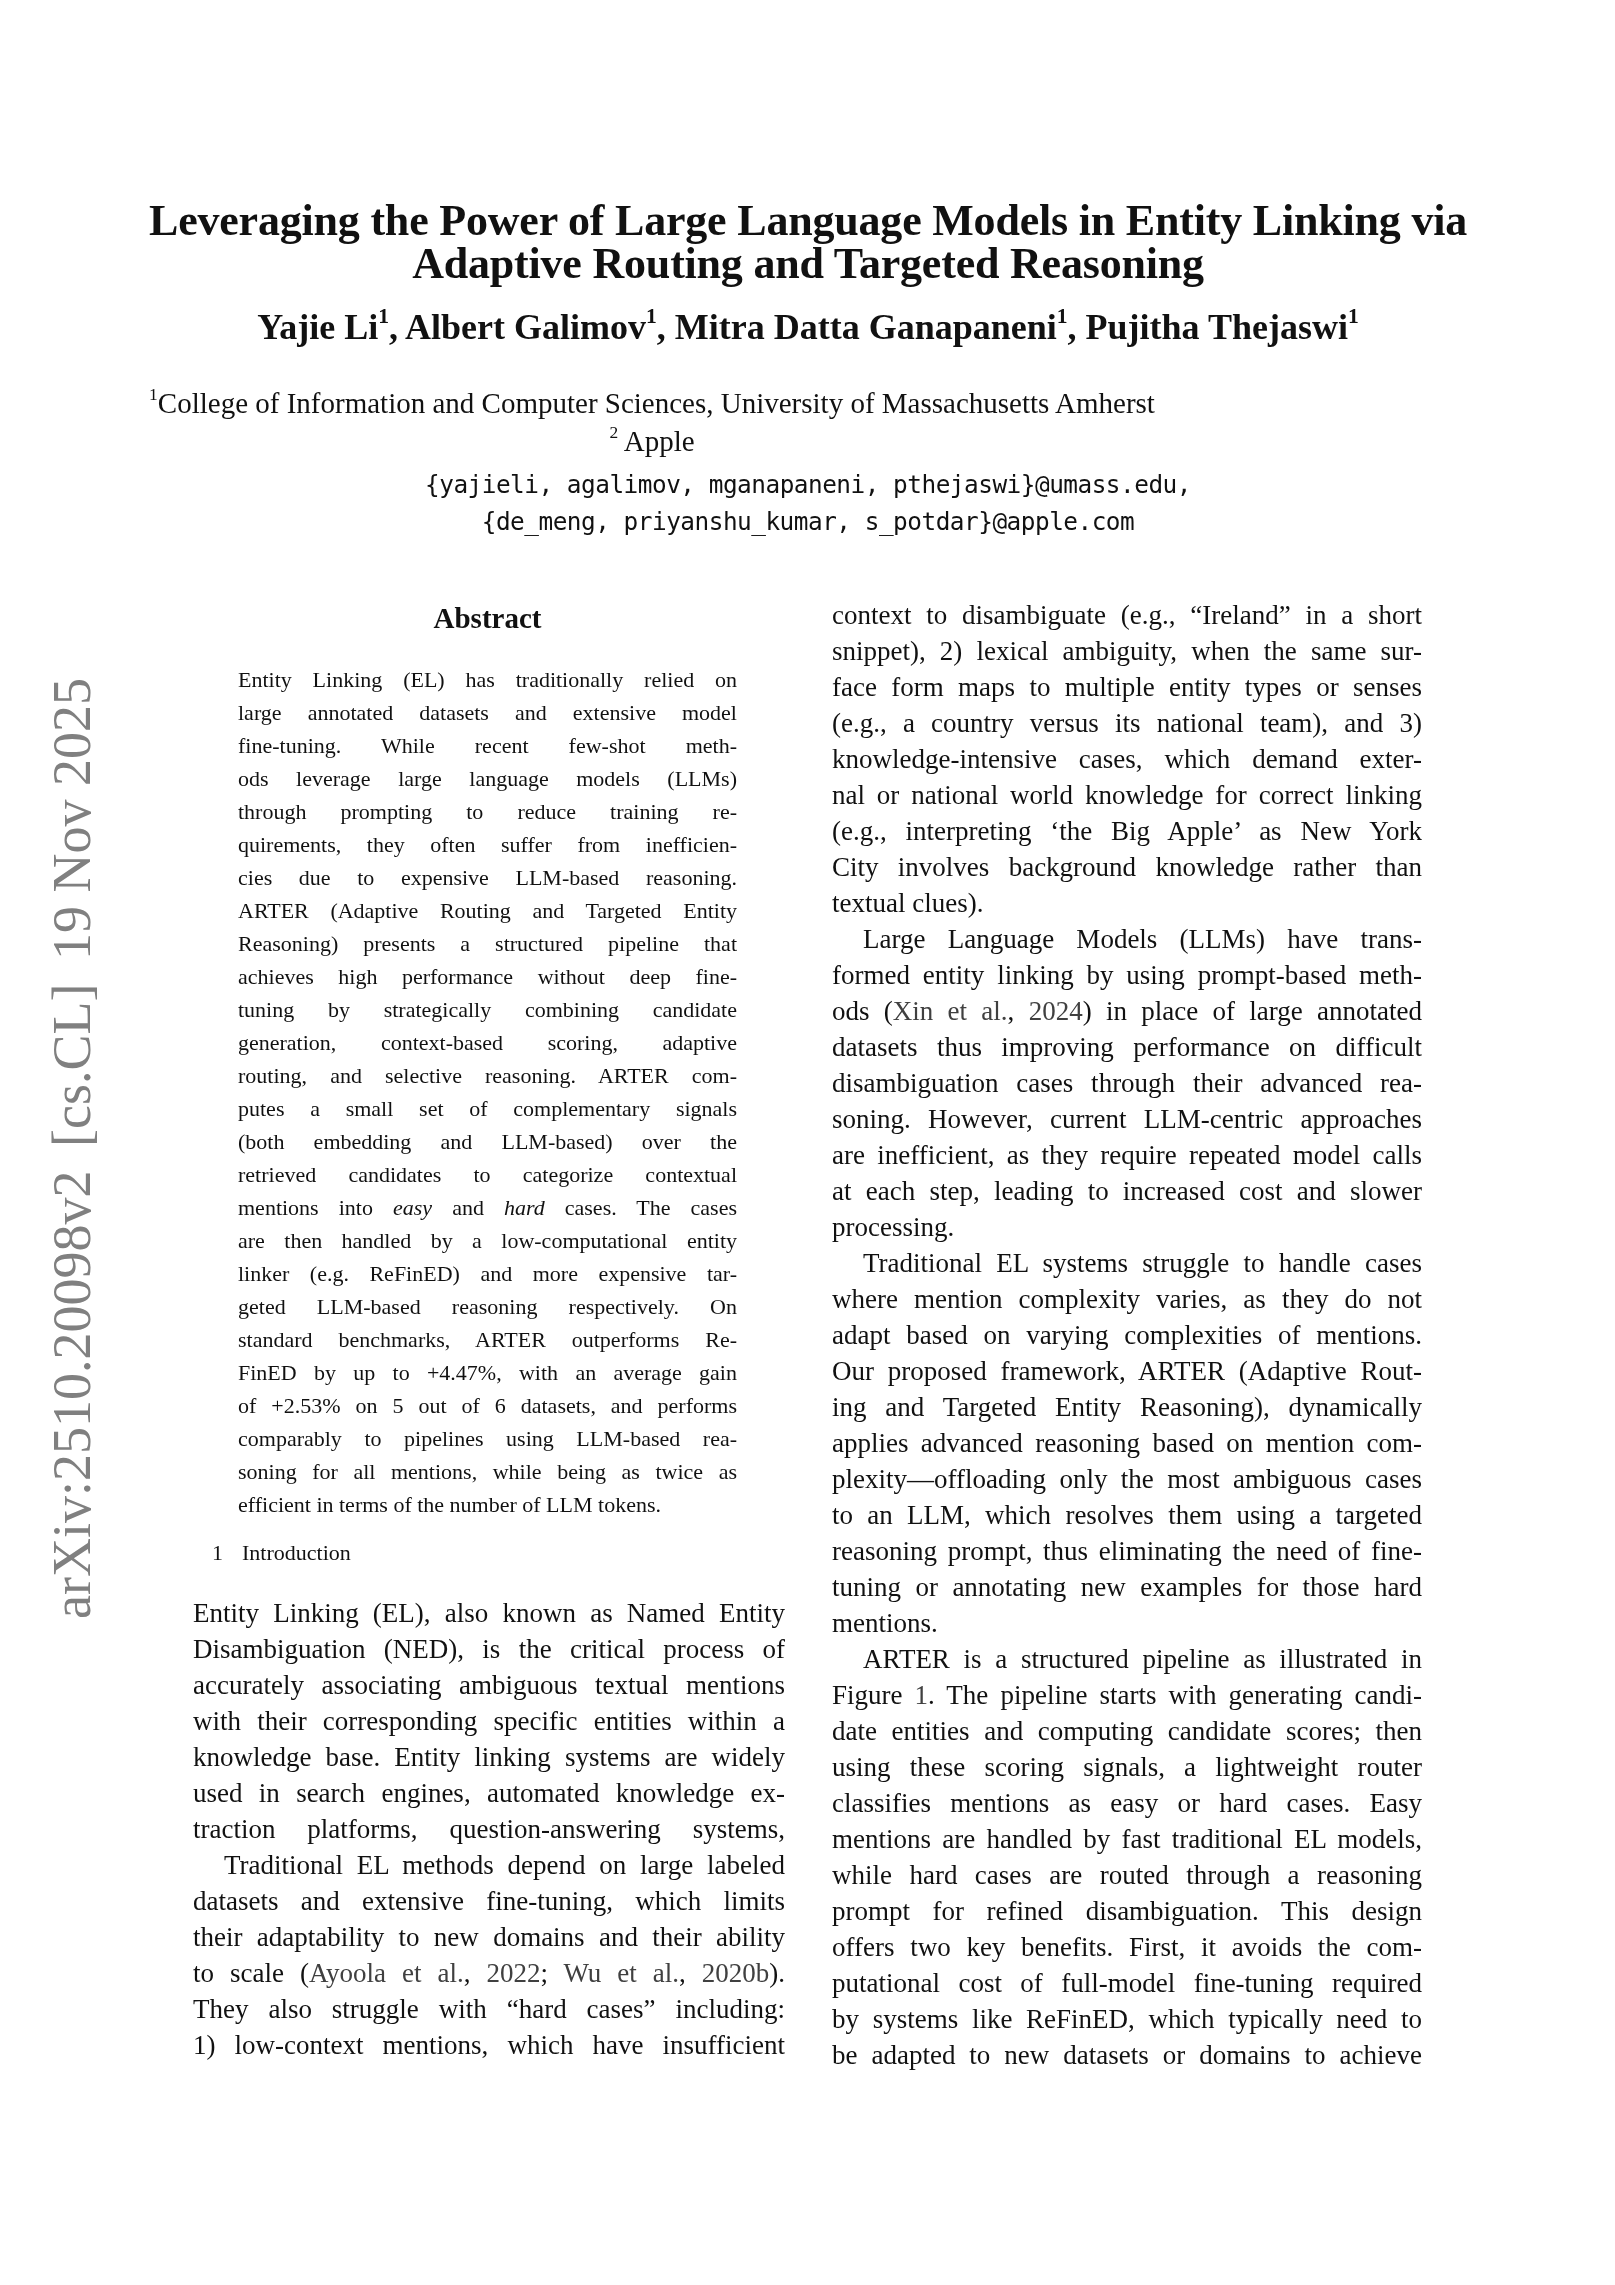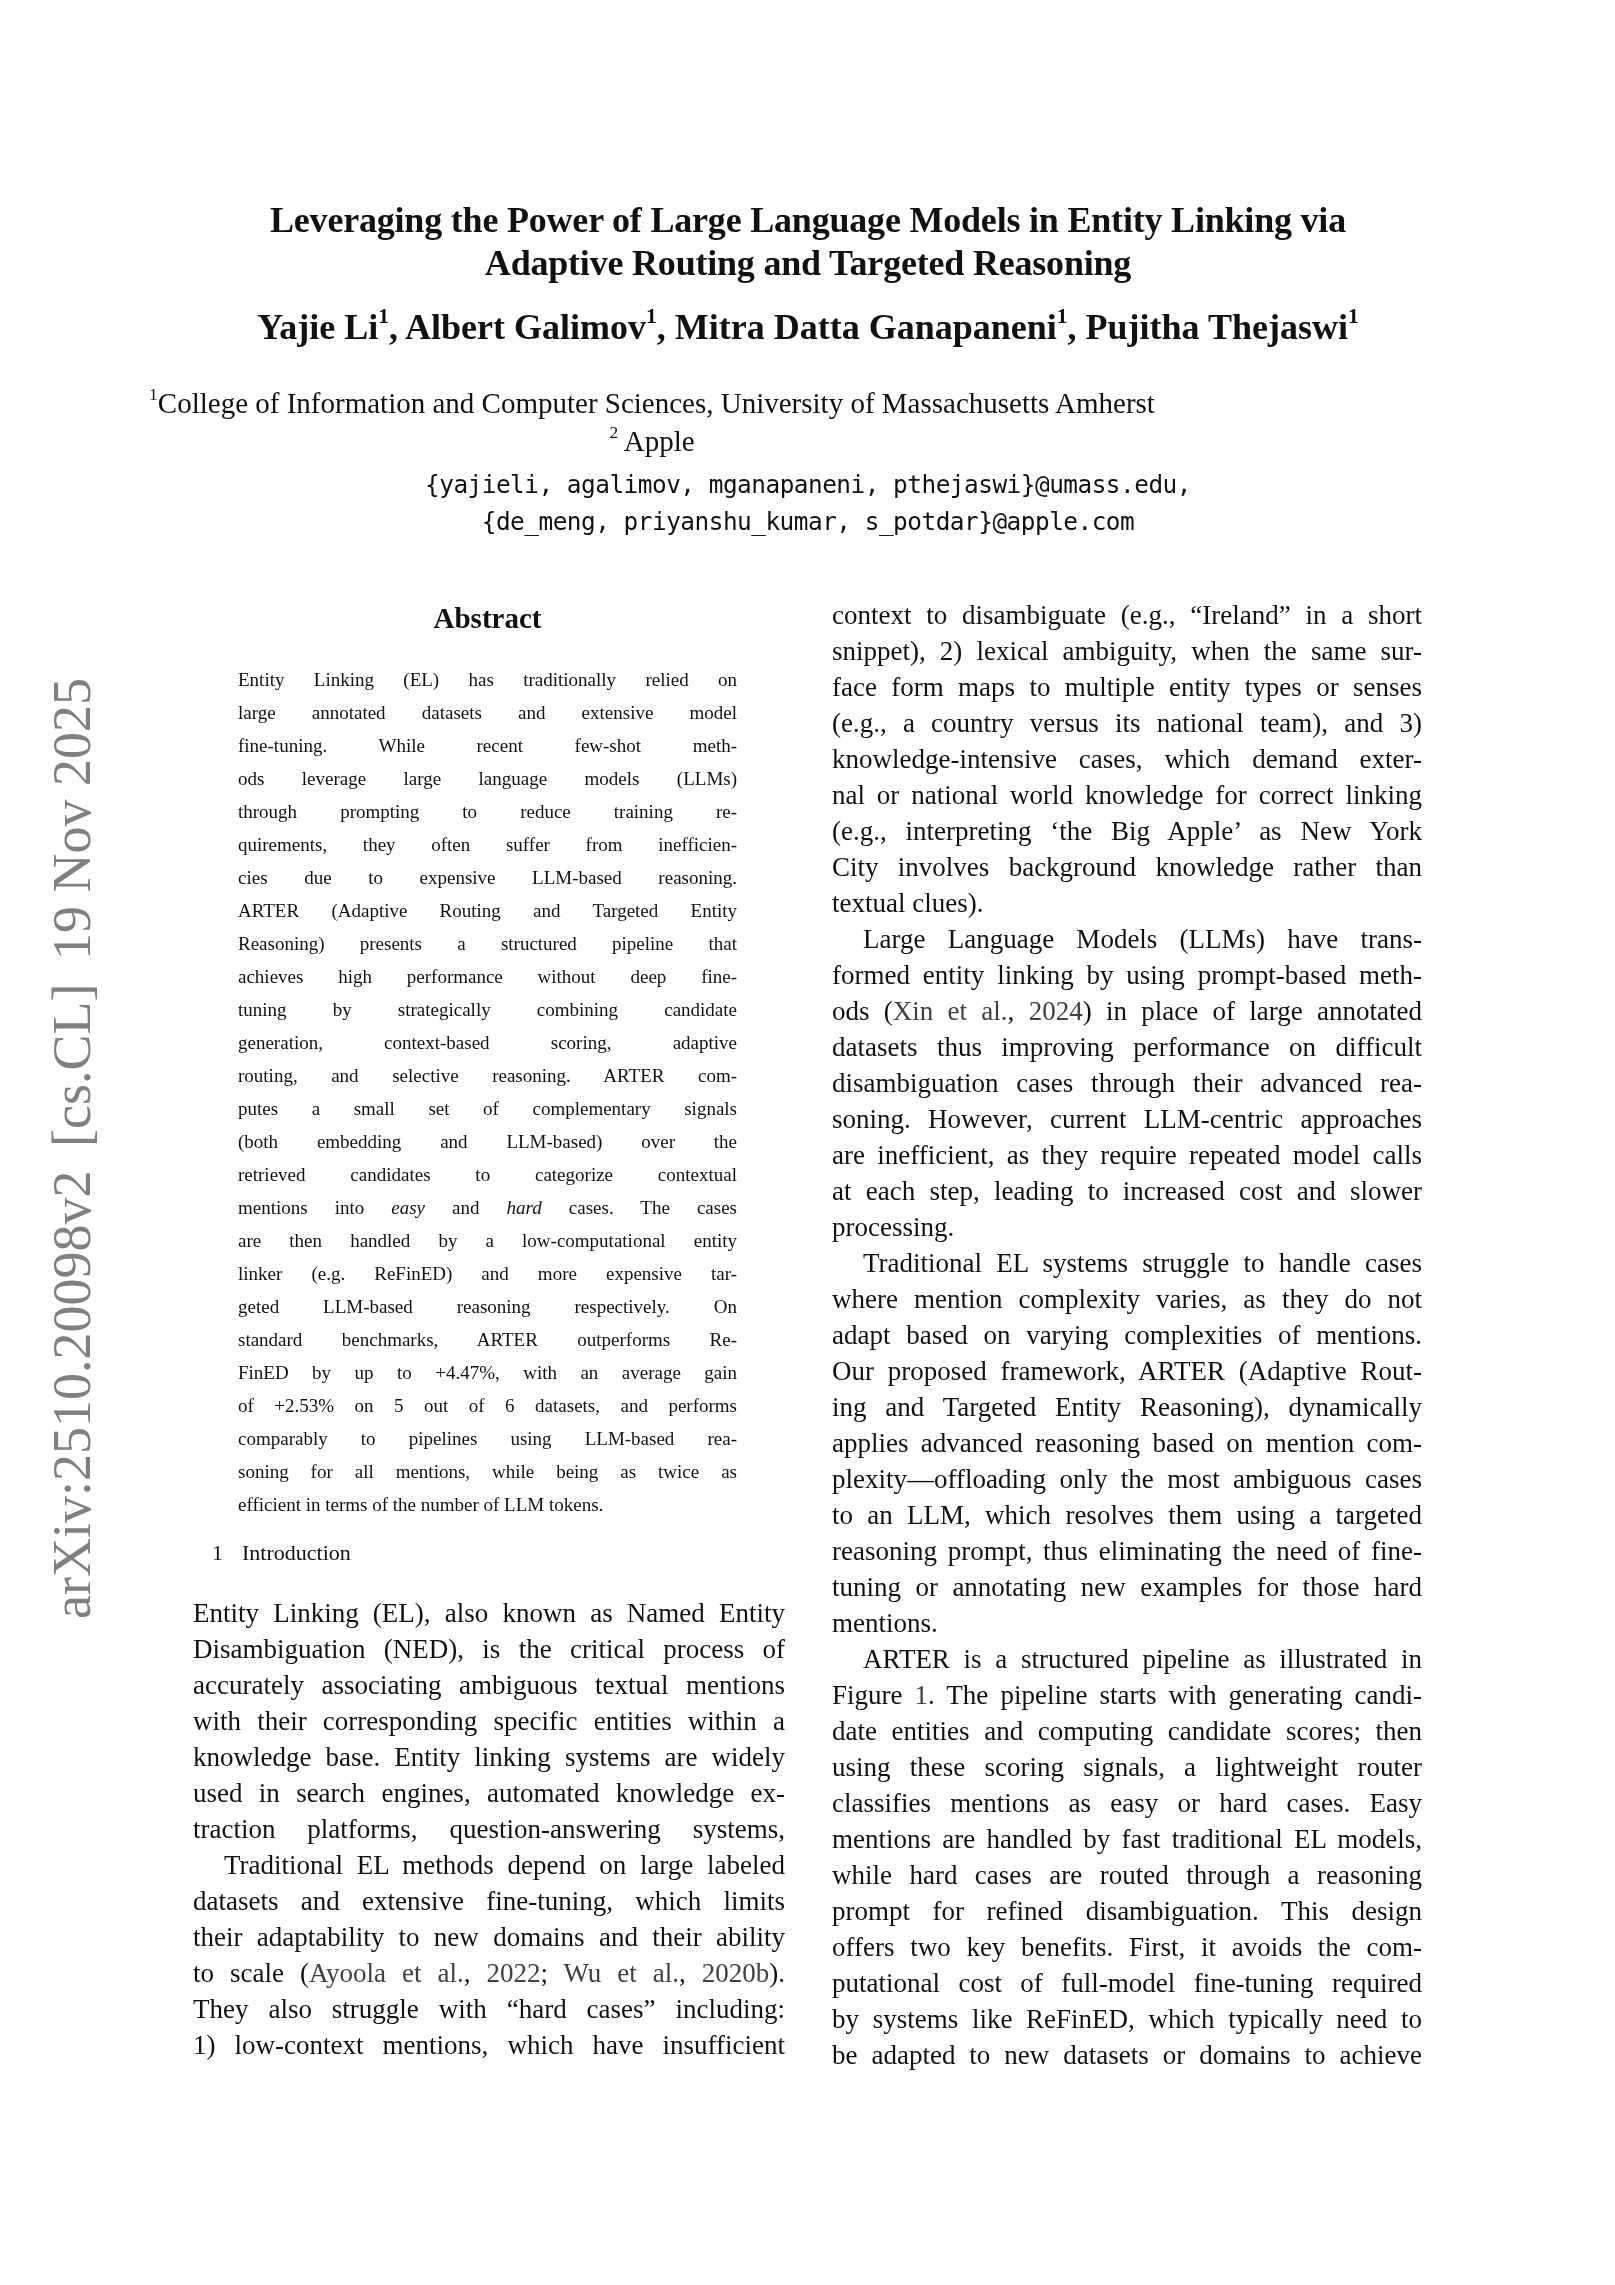--- a/index.html
+++ b/index.html
@@ -1,27 +1,27 @@
 <!DOCTYPE html>
 <html style="font-size:14.5px"><head>
 <meta charset="utf-8">
 <style>
   html, body { margin: 0; padding: 0; background: #ffffff; }
   body { width: 1616px; height: 2285px; position: relative; overflow: hidden; color: #111; font-family: "Liberation Serif", "DejaVu Serif", serif; }
   .abs { position: absolute; }
-  .title { left: 0; width: 1616px; text-align: center; font-weight: bold; font-size: 36px; line-height: 43px; top: 199px; letter-spacing: -0.2px; }
+  .title { left: 0; width: 1616px; text-align: center; font-weight: bold; font-size: 44px; line-height: 43px; top: 199px; letter-spacing: -0.2px; }
   .authors { left: 0; width: 1616px; text-align: center; font-weight: bold; font-size: 36px; line-height: 37px; top: 309px; }
   .authors sup, .affil sup { font-size: 0.6em; vertical-align: 0.75em; line-height: 0; }
   .affil { left: 0; width: 1304px; text-align: center; font-size: 29px; line-height: 38px; top: 384px; }
   .emails { left: 0; width: 1616px; text-align: center; font-family: "DejaVu Sans Mono", "Liberation Mono", monospace; font-size: 24.4px; line-height: 37px; top: 466px; letter-spacing: -0.5px; }
   .stamp { left: 45px; top: 1619px; transform-origin: 0 0; transform: rotate(-90deg); font-size: 54px; color: #808080; white-space: nowrap; letter-spacing: 0px; line-height: 54px; }
   .stamp .gap { display: inline-block; width: 23.5px; }
   .abstract-heading { left: 238px; width: 499px; text-align: center; font-weight: bold; font-size: 29px; top: 600px; line-height: 36px; }
   .col { position: absolute; font-size: 27px; }
-  .abstract { left: 238px; width: 499px; top: 663px; font-size: 19px; }
+  .abstract { left: 238px; width: 499px; top: 663px; font-size: 22px; }
   .abstract .ln { height: 33px; line-height: 33px; }
   .left-col { left: 193px; width: 592px; top: 1595px; }
   .right-col { left: 832px; width: 590px; top: 597px; }
   .ln { display: block; height: 36px; line-height: 36px; white-space: nowrap; text-align: justify; text-align-last: justify; overflow: visible; }
   .ln.last { text-align-last: left; }
   .ln.indent { padding-left: 31px; }
   .section-heading { left: 193px; top: 1535px; font-weight: normal; font-size: 22px; line-height: 36px; text-align: center; }
   .section-heading .num { display: inline-block; width: 49px; }
   .cite { color: #404040; }
   em { font-style: italic; }

